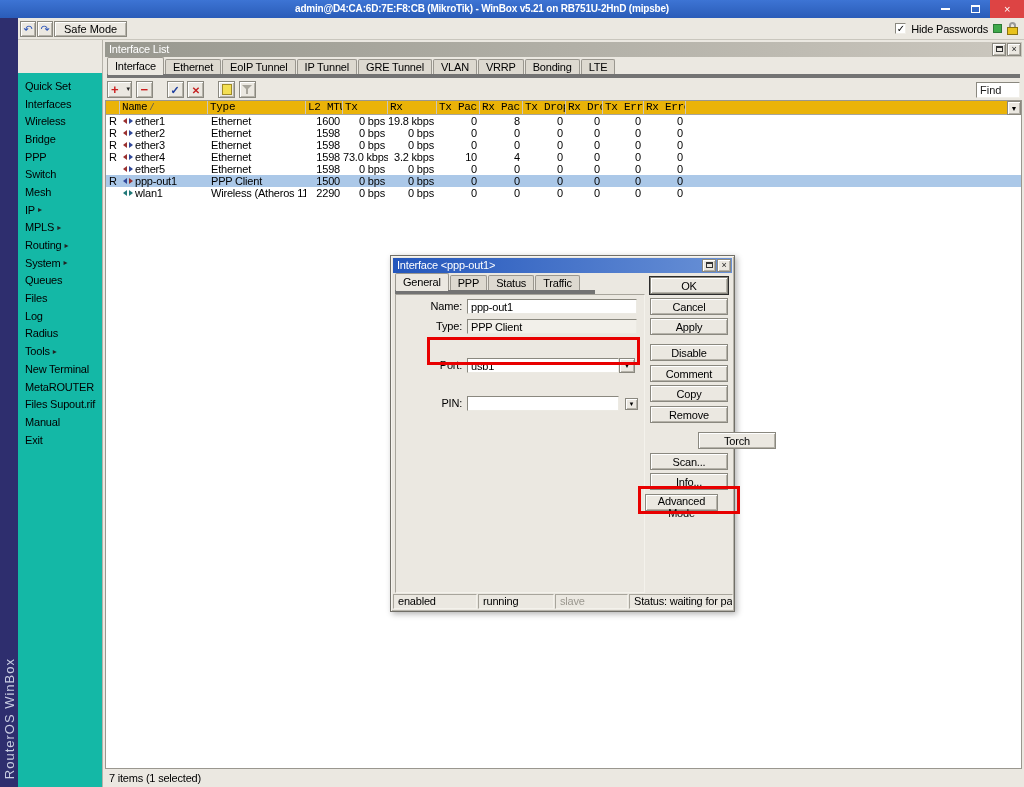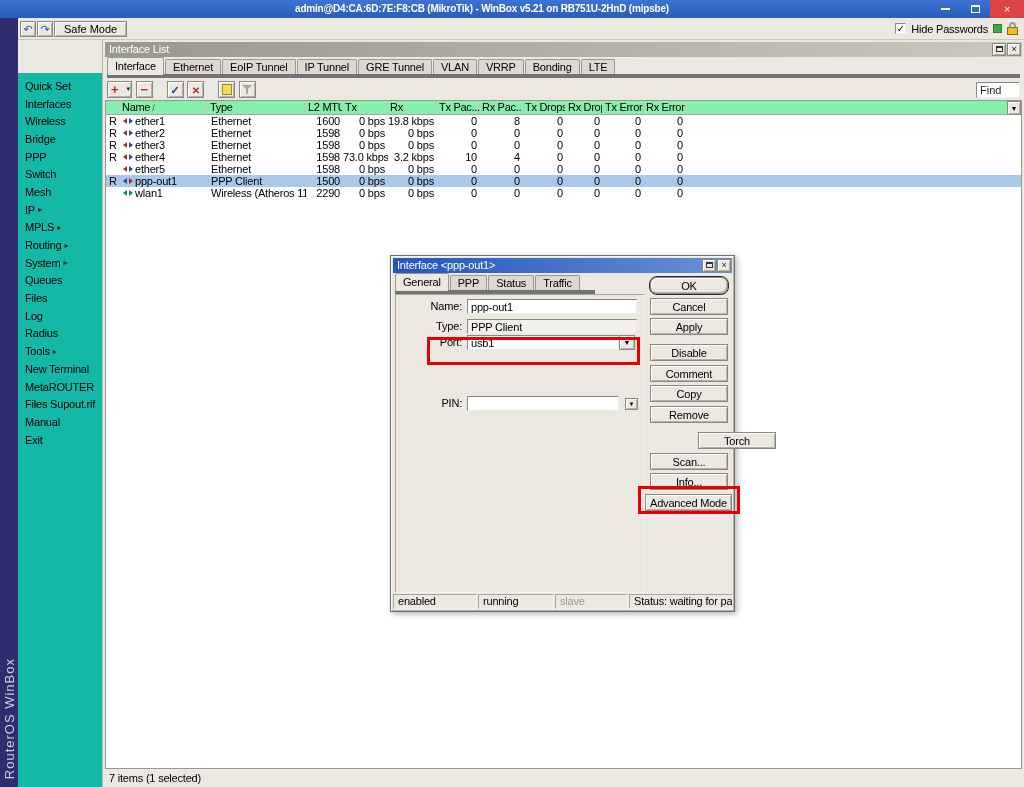--- a/index.html
+++ b/index.html
@@ -62,21 +62,21 @@
   .tsp { display:inline-block; width:7px; }
   .note { display:inline-block; width:10px; height:11px; background:#f3df52; border:1px solid #9f8a28; margin-top:2px; }
   .funnel { position:relative; display:inline-block; width:11px; height:11px; margin-top:2px; }
   .funnel::before { content:""; position:absolute; left:0; top:1px; border-left:5px solid transparent; border-right:5px solid transparent; border-top:5px solid #a8a59c; }
   .funnel::after { content:""; position:absolute; left:4px; top:5px; width:2px; height:5px; background:#a8a59c; }
   .find { position:absolute; right:0; top:1px; width:44px; height:16px; border:1px solid; border-color:#8a887f #f1efe9 #f1efe9 #8a887f; background:#fff; font-family:inherit; font-size:11px; padding:0 3px; }
   .find::placeholder { color:#222; opacity:1; }
 
   
   .table { position:absolute; left:2px; top:60px; right:2px; bottom:18px; background:#fff; border:1px solid #9a978f; }
-  .thead { display:flex; height:14px; background:#86efac; border-bottom:1px solid #a8a59c; }
+  .thead { display:flex; height:14px; background:#eab308; border-bottom:1px solid #a8a59c;font-family:Liberation Mono, monospace; }
   .th { flex-shrink:0; height:13px; line-height:13px; padding-left:2px; border-right:1px solid #c9c6bd; overflow:hidden; white-space:nowrap; letter-spacing:-0.3px; cursor:default; }
   .th.filler { flex:1; border-right:none; }
   .sort { margin-left:2px; color:#555; font-size:9px; }
   .colsel { position:absolute; top:0; right:0; width:14px; height:14px; font-size:7px; line-height:11px; text-align:center; cursor:default; }
   .tr { display:flex; height:12px; line-height:12px; cursor:default; }
   .tr.sel { background:#abc8e8; }
   .td { flex-shrink:0; overflow:hidden; white-space:nowrap; padding-left:3px; }
   .td.num { text-align:right; padding-right:3px; padding-left:0; }
   .td.namecell { display:flex; align-items:center; }
   .iface-icon { position:relative; display:inline-block; width:10px; height:8px; margin-right:2px; flex-shrink:0; }
@@ -92,22 +92,22 @@
   .dlg-tabs { left:4px; top:20px; height:18px; width:200px; }
   .dlg-panel { position:absolute; left:4px; top:38px; width:250px; height:299px; border:1px solid; border-color:#a8a59c #f4f2ec #f4f2ec #a8a59c; }
   .frow { position:absolute; left:0; right:0; height:16px; }
   .frow label { position:absolute; left:0; width:66px; text-align:right; line-height:15px; }
   .fld { position:absolute; left:71px; top:0; height:15px; border:1px solid; border-color:#8a887f #eceae3 #eceae3 #8a887f; background:#fff; font-family:inherit; font-size:11px; letter-spacing:-0.2px; padding:0 3px; }
   .w170 { width:170px; } .w152 { width:152px; }
   .fld.ro { background:#f2f0ea; }
   .ddbtn { position:absolute; left:223px; top:0; width:16px; height:15px; font-size:7px; line-height:12px; text-align:center; cursor:default; }
   .arrbtn { position:absolute; left:229px; width:13px; height:12px; font-size:6px; line-height:9px; text-align:center; cursor:default; }
   .dbtn { position:absolute; left:259px; width:78px; height:17px; background:#ebe8e1; border:1px solid #8a887f; box-shadow:inset 1px 1px 0 #fff, inset -1px -1px 0 #b5b2a9; font-family:inherit; font-size:11px; letter-spacing:-0.2px; cursor:default; }
-  .dbtn.default { outline:1px solid #2b2b2b;border-radius:7px; }
-  .dbtn.wide { left:254px; width:87px; }
+  .dbtn.default { outline:1px solid #2b2b2b; }
+  .dbtn.wide { left:254px; width:73px; }
   .fcell { position:absolute; top:338px; height:15px; line-height:13px; padding-left:4px; border:1px solid; border-color:#a8a59c #f4f2ec #f4f2ec #a8a59c; overflow:hidden; white-space:nowrap; }
   #fc-enabled { left:2px; width:84px; }
   #fc-running { left:87px; width:76px; }
   #fc-slave   { left:164px; width:73px; color:#9a978f; }
   #fc-status  { left:238px; width:104px; }
 
   
   .annot { position:absolute; border:3px solid #e80000; z-index:60; pointer-events:none; }
 </style>
 </head>
@@ -410,21 +410,21 @@
 
   <div class="dlg-panel">
     <div class="frow" style="top:4px">
       <label>Name:</label>
       <input class="fld w170" value="ppp-out1" style="">
     </div>
     <div class="frow" style="top:24px">
       <label>Type:</label>
       <input class="fld w170 ro" readonly="" value="PPP Client" style="">
     </div>
-    <div class="frow" style="top:40px">
+    <div class="frow" style="top:63px">
       <label>Port:</label>
       <input class="fld w152" value="usb1" style="">
       <button class="ddbtn raised">▼</button>
     </div>
     <div class="frow" style="top:101px">
       <label>PIN:</label>
       <input class="fld w152" value="" style="">
       <button class="arrbtn raised" style="top:2px">▼</button>
     </div>
   </div>

